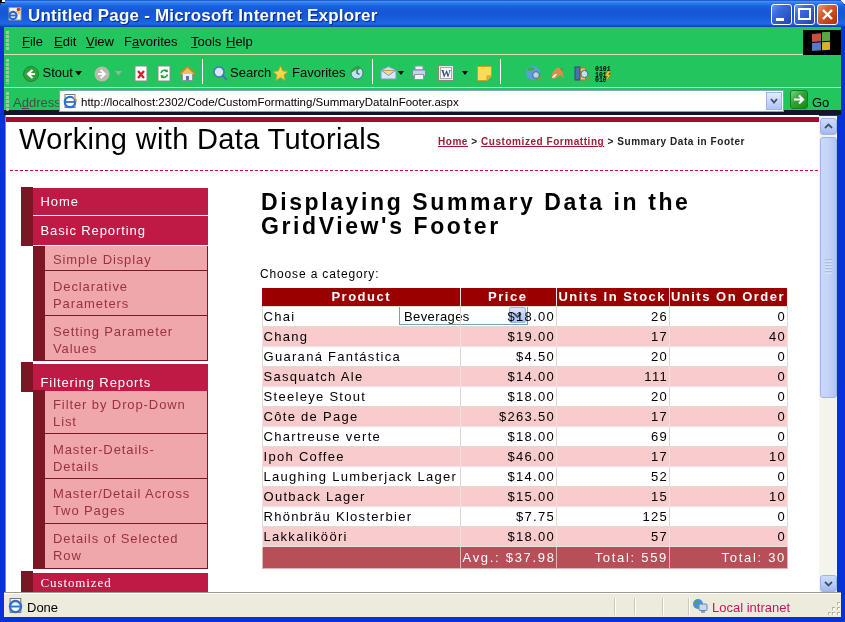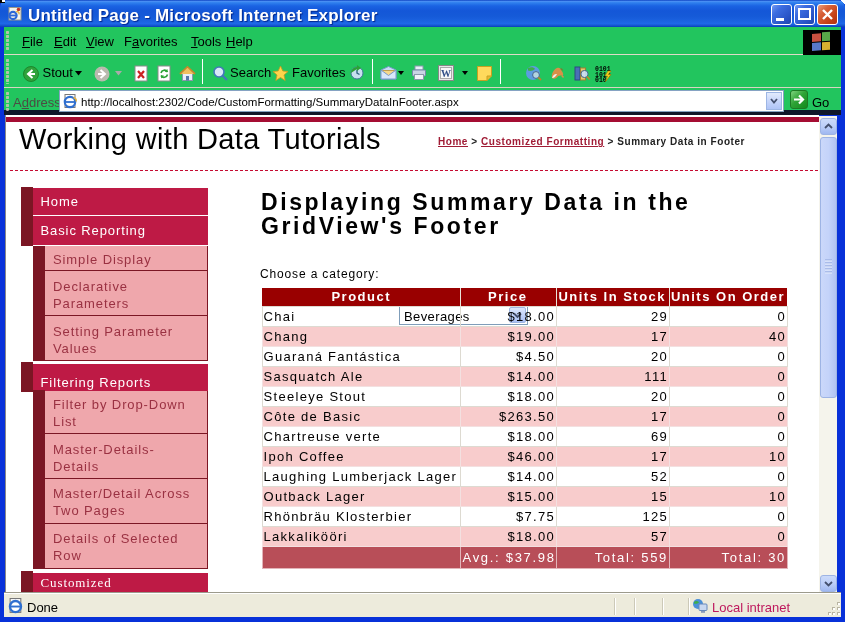--- a/index.html
+++ b/index.html
@@ -309,21 +309,21 @@
       <tbody>
           <tr>
             <th class="c0" style="border-left:none;">Product</th>
             <th class="c1">Price</th>
             <th class="c2">Units In Stock</th>
             <th class="c3">Units On Order</th>
           </tr>
       <tr>
             <td class="c0">Chai</td>
             <td class="c1">$18.00</td>
-            <td class="c2">29</td>
+            <td class="c2">26</td>
             <td class="c3">0</td>
           </tr>
       <tr class="alt">
             <td class="c0">Chang</td>
             <td class="c1">$19.00</td>
             <td class="c2">17</td>
             <td class="c3">40</td>
           </tr>
       <tr>
             <td class="c0">Guaraná Fantástica</td>
@@ -337,21 +337,21 @@
             <td class="c2">111</td>
             <td class="c3">0</td>
           </tr>
       <tr>
             <td class="c0">Steeleye Stout</td>
             <td class="c1">$18.00</td>
             <td class="c2">20</td>
             <td class="c3">0</td>
           </tr>
       <tr class="alt">
-            <td class="c0">Côte de Basic</td>
+            <td class="c0">Côte de Page</td>
             <td class="c1">$263.50</td>
             <td class="c2">17</td>
             <td class="c3">0</td>
           </tr>
       <tr>
             <td class="c0">Chartreuse verte</td>
             <td class="c1">$18.00</td>
             <td class="c2">69</td>
             <td class="c3">0</td>
           </tr>

